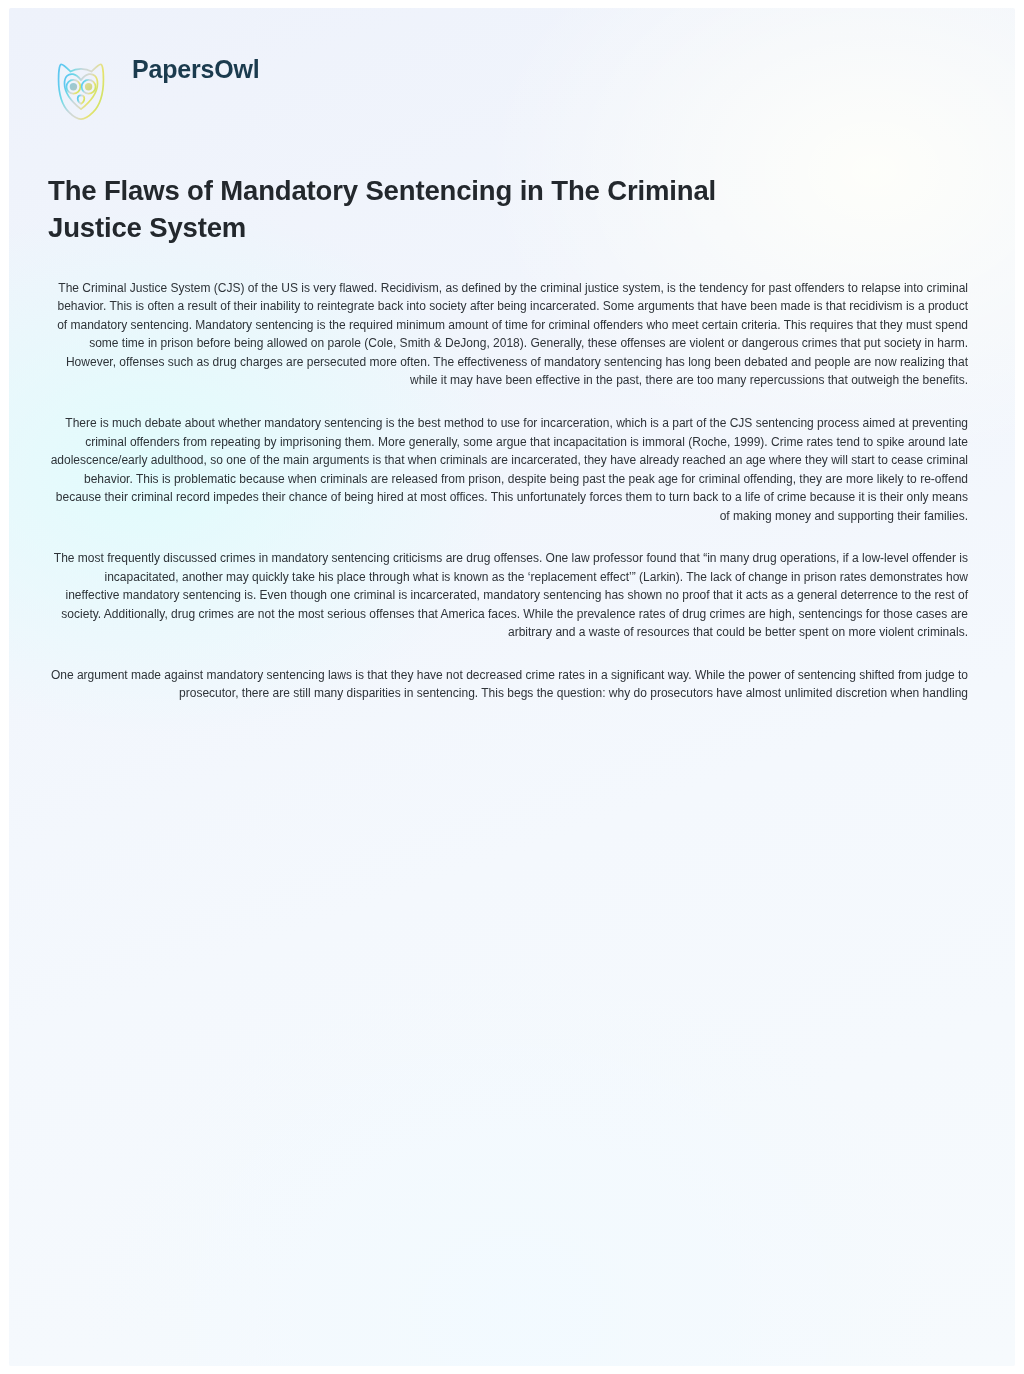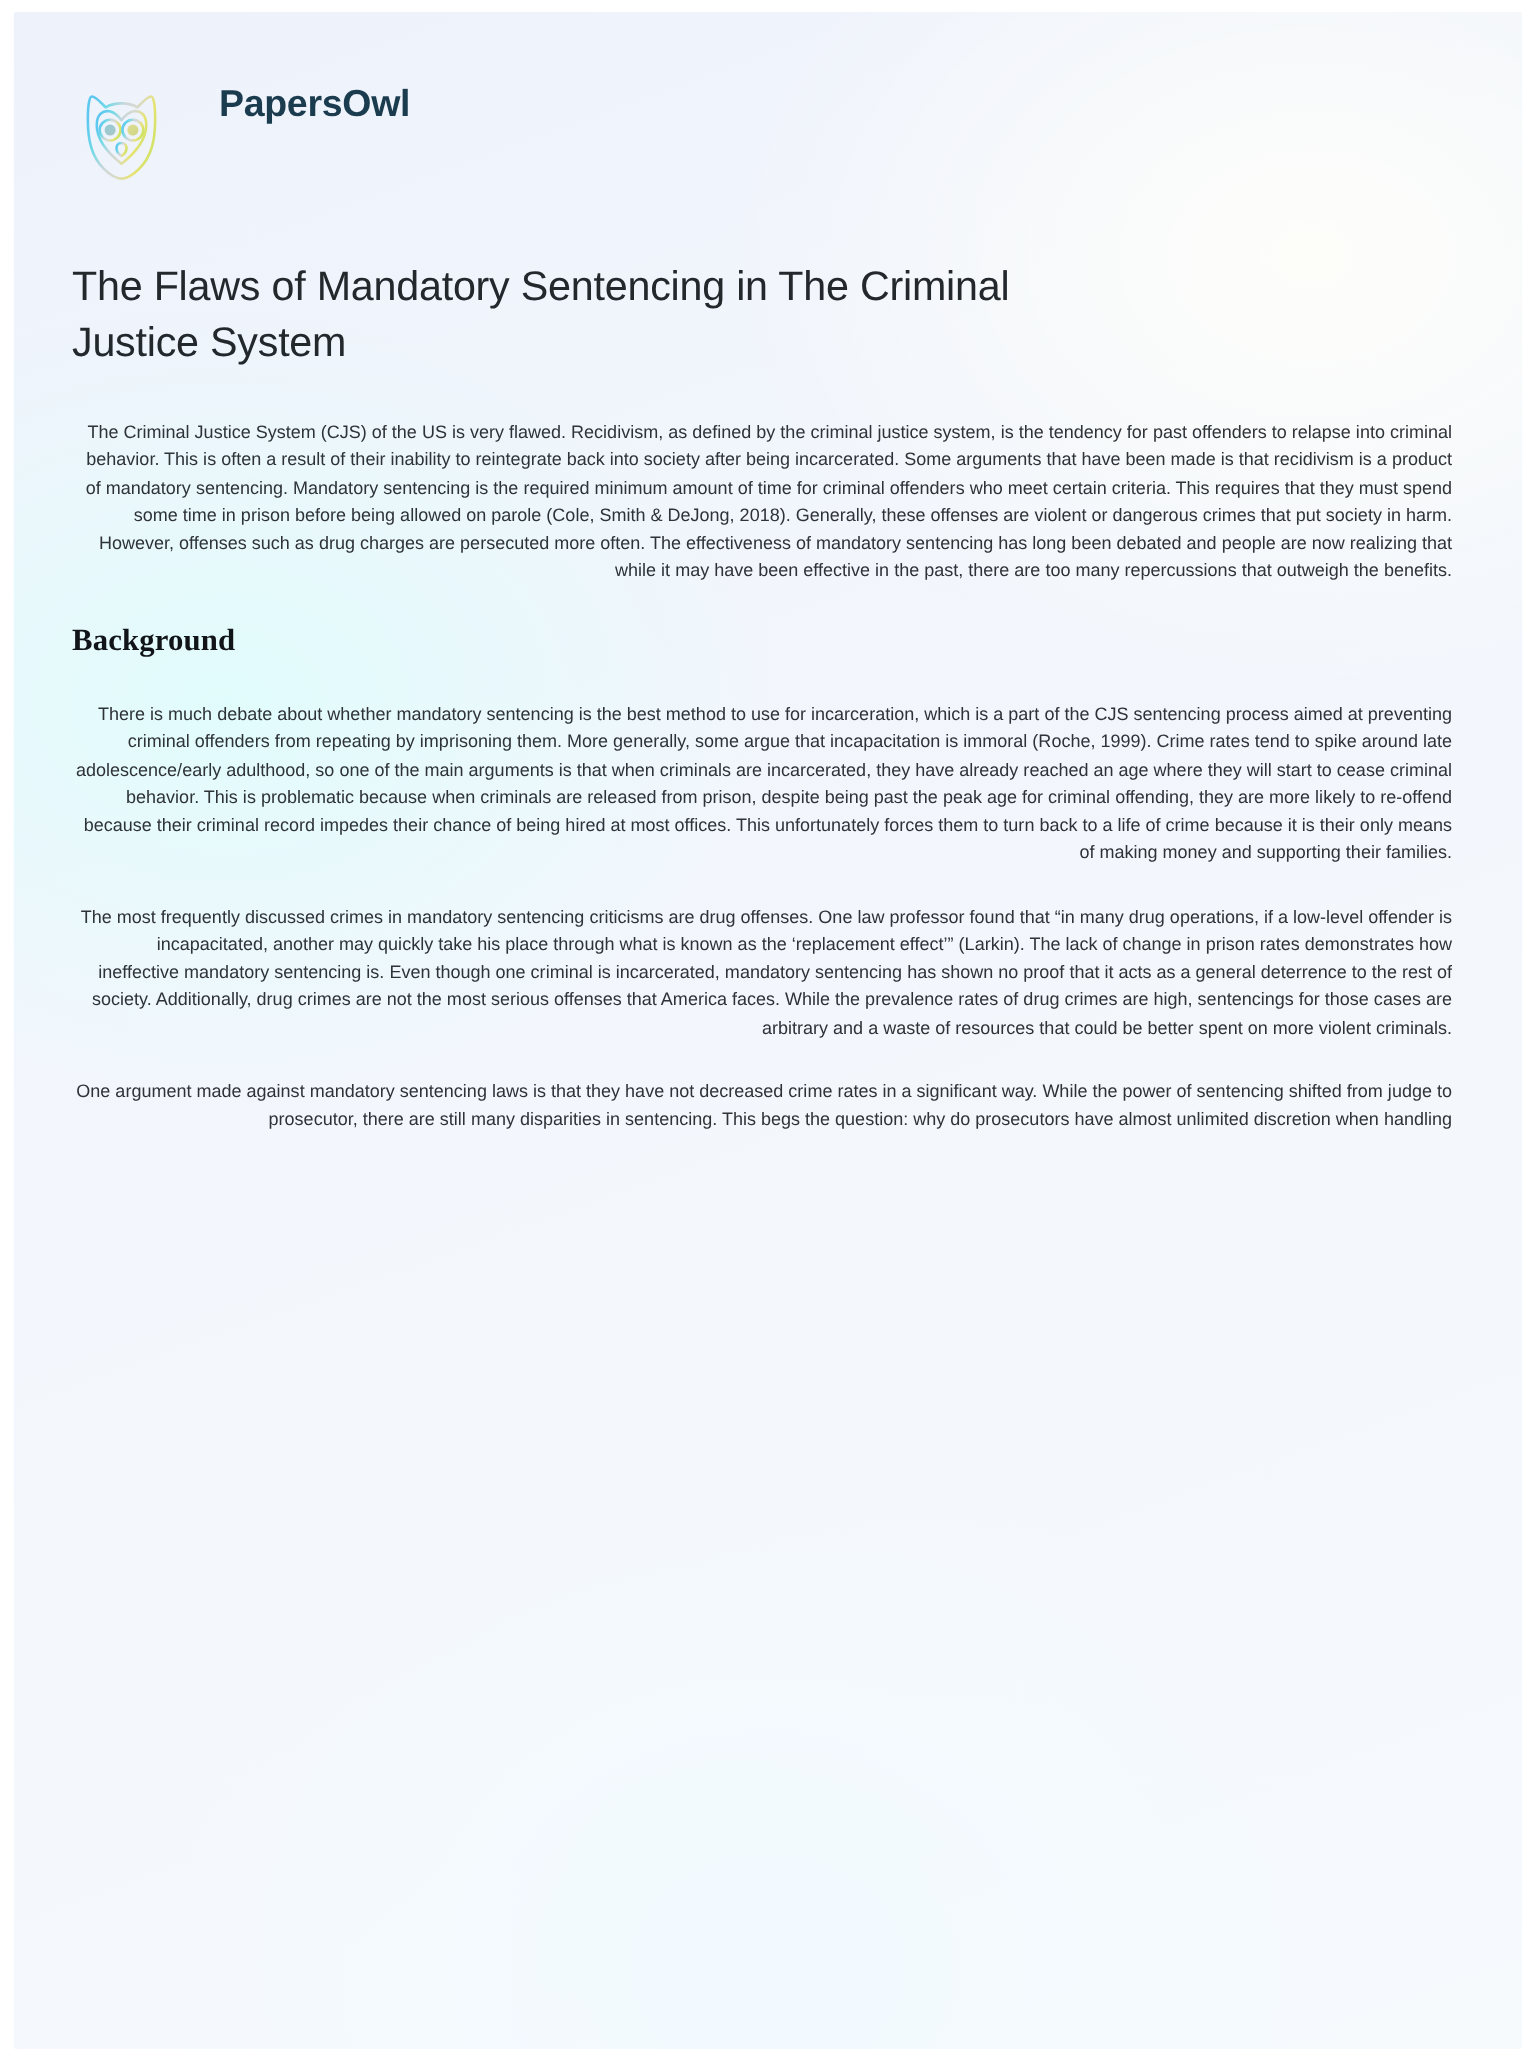--- a/index.html
+++ b/index.html
@@ -42,21 +42,21 @@
   }
 
   
   .brand-header {
     position: absolute;
     left: 39px;
     top: 45px;
     width: 920px;
     display: flex;
     align-items: flex-start;
-    gap: 32px;
+    gap: 18px;
   }
 
   .owl-logo {
     flex: 0 0 auto;
     width: 66px;
     height: 70px;
     margin-top: 4px;
     opacity: 0.95;
   }
 
@@ -92,21 +92,21 @@
   .article {
     position: absolute;
     left: 39px;
     top: 164px;
     width: 920px;
   }
 
   .article-title {
     font-family: "Liberation Sans", sans-serif;
     font-size: 27.5px;
-    font-weight: normal;
+    font-weight: bold;
     color: #23282d;
     line-height: 1.36;
     letter-spacing: -0.15px;
     margin: 0 0 32px 0;
     max-width: 690px;
   }
 
   .body-p {
     font-family: "Liberation Sans", sans-serif;
     font-size: 12px;
@@ -184,21 +184,20 @@
       <div class="brand-text-block">
         <div class="brand-name">PapersOwl</div>
       </div>
     </div>
 
     <div class="article">
       <h1 class="article-title">The Flaws of Mandatory Sentencing in The Criminal Justice System</h1>
 
       <div id="article-blocks">
           <p class="body-p">The Criminal Justice System (CJS) of the US is very flawed. Recidivism, as defined by the criminal justice system, is the tendency for past offenders to relapse into criminal behavior. This is often a result of their inability to reintegrate back into society after being incarcerated. Some arguments that have been made is that recidivism is a product of mandatory sentencing. Mandatory sentencing is the required minimum amount of time for criminal offenders who meet certain criteria. This requires that they must spend some time in prison before being allowed on parole (Cole, Smith &amp; DeJong, 2018). Generally, these offenses are violent or dangerous crimes that put society in harm. However, offenses such as drug charges are persecuted more often. The effectiveness of mandatory sentencing has long been debated and people are now realizing that while it may have been effective in the past, there are too many repercussions that outweigh the benefits.</p>
-          <h2 class="section-heading">Background</h2>
           <p class="body-p">There is much debate about whether mandatory sentencing is the best method to use for incarceration, which is a part of the CJS sentencing process aimed at preventing criminal offenders from repeating by imprisoning them. More generally, some argue that incapacitation is immoral (Roche, 1999). Crime rates tend to spike around late adolescence/early adulthood, so one of the main arguments is that when criminals are incarcerated, they have already reached an age where they will start to cease criminal behavior. This is problematic because when criminals are released from prison, despite being past the peak age for criminal offending, they are more likely to re-offend because their criminal record impedes their chance of being hired at most offices. This unfortunately forces them to turn back to a life of crime because it is their only means of making money and supporting their families.</p>
           <p class="body-p">The most frequently discussed crimes in mandatory sentencing criticisms are drug offenses. One law professor found that “in many drug operations, if a low-level offender is incapacitated, another may quickly take his place through what is known as the ‘replacement effect’” (Larkin). The lack of change in prison rates demonstrates how ineffective mandatory sentencing is. Even though one criminal is incarcerated, mandatory sentencing has shown no proof that it acts as a general deterrence to the rest of society. Additionally, drug crimes are not the most serious offenses that America faces. While the prevalence rates of drug crimes are high, sentencings for those cases are arbitrary and a waste of resources that could be better spent on more violent criminals.</p>
           <p class="body-p">One argument made against mandatory sentencing laws is that they have not decreased crime rates in a significant way. While the power of sentencing shifted from judge to prosecutor, there are still many disparities in sentencing. This begs the question: why do prosecutors have almost unlimited discretion when handling</p>
         </div>
     </div>
 
   </div>
 </div>
 
 </body></html>

